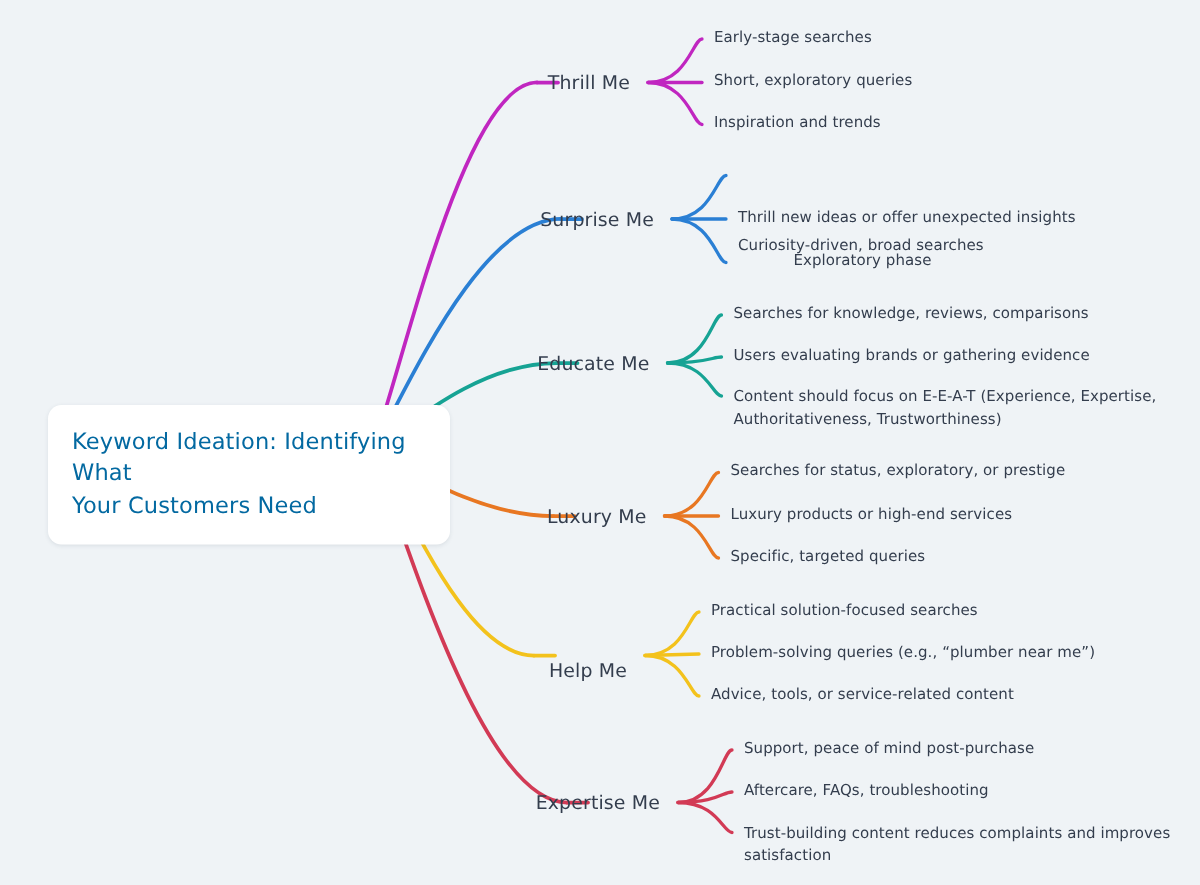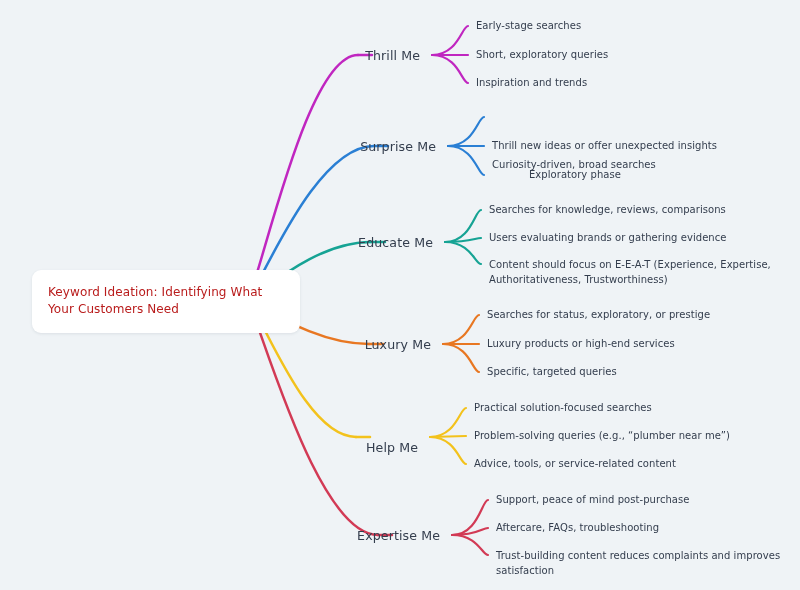--- a/index.html
+++ b/index.html
@@ -28,23 +28,23 @@
     left: 32px;
     top: 270px;
     width: 268px;
     padding: 14px 16px 15px 16px;
     background: #ffffff;
     border-radius: 9px;
     box-shadow: 0 1px 3px rgba(40,55,75,0.10);
     z-index: 5;
   }
   .root-card-text {
-    font-size: 12px;
+    font-size: 15px;
     line-height: 1.42;
-    color: #b91c1c;
+    color: #0369a1;
     font-weight: 400;
     letter-spacing: .1px;
   }
   .branch-label {
     position: absolute;
     font-size: 12.6px;
     color: #333d4d;
     white-space: nowrap;
     transform: translateY(-50%);
     text-align: right;

